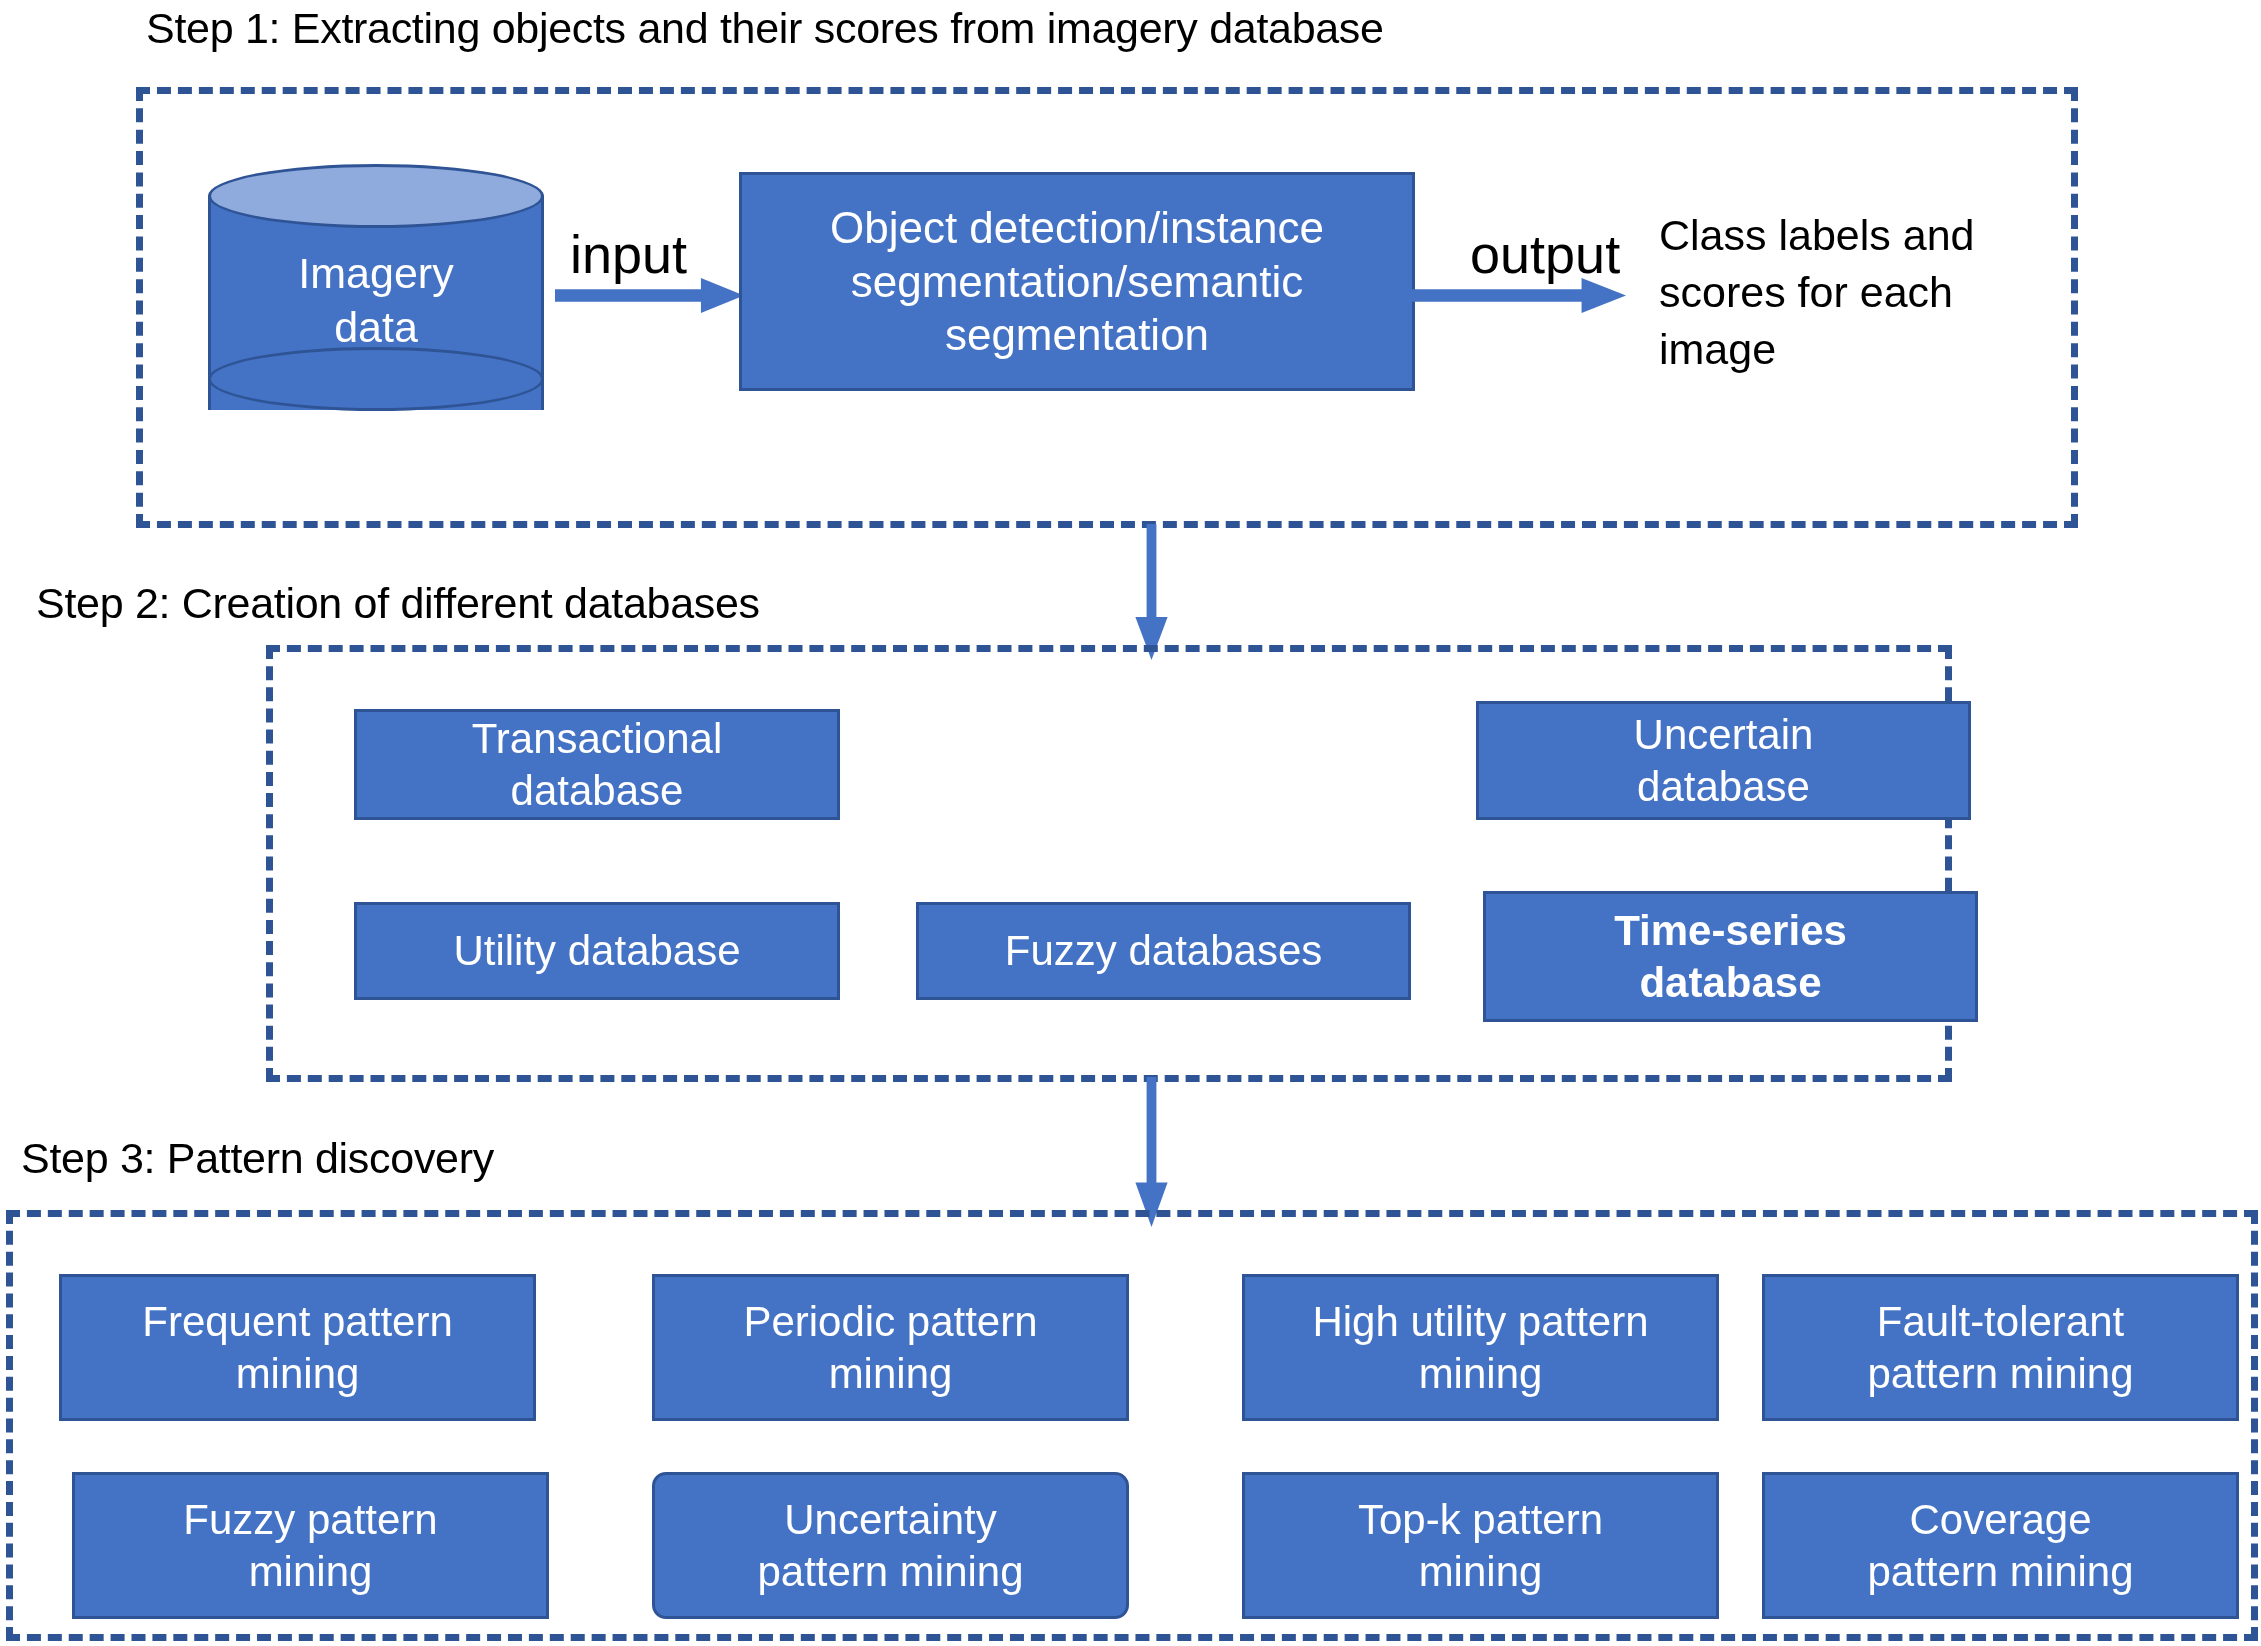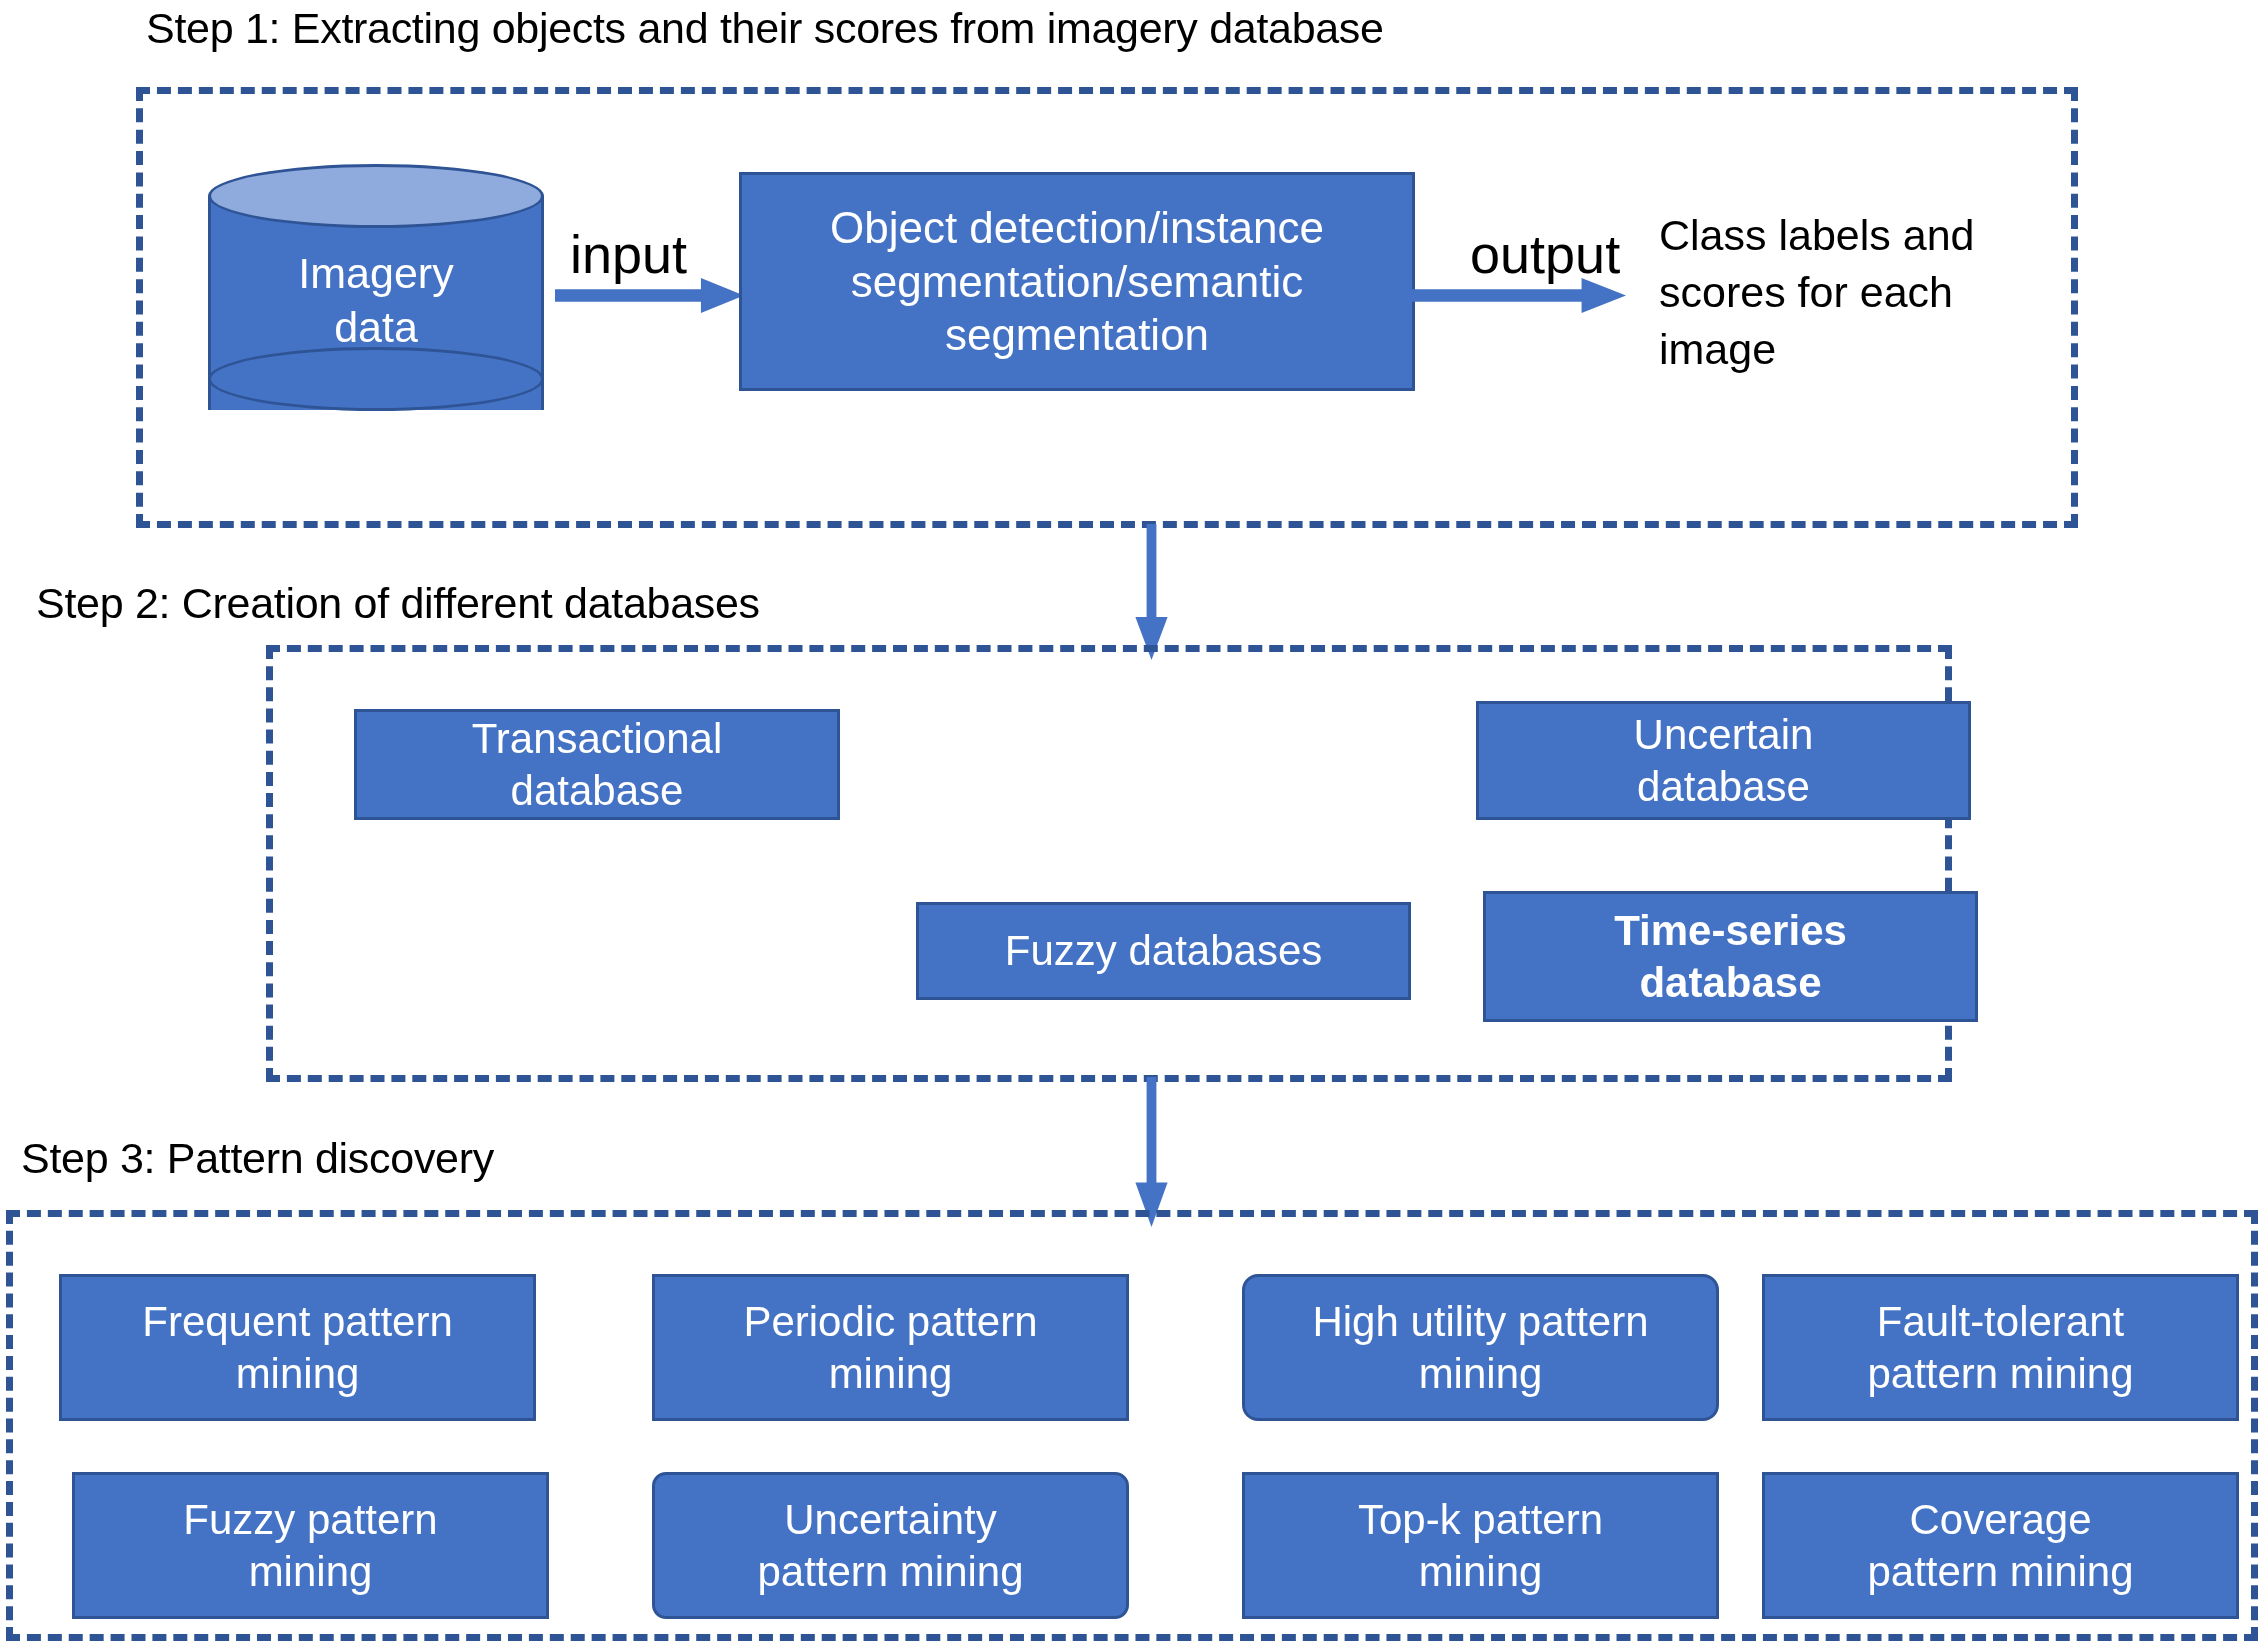--- a/index.html
+++ b/index.html
@@ -72,21 +72,21 @@
   #db-temporal      { left: 916px; top: 723px; width: 495px; height: 83px; }
   #db-uncertain     { left: 1476px; top: 701px; width: 495px; height: 119px; }
   #db-utility       { left: 354px;  top: 902px; width: 486px; height: 98px; }
   #db-fuzzy         { left: 916px; top: 902px; width: 495px; height: 98px; }
   #db-timeseries    { left: 1483px; top: 891px; width: 495px; height: 131px; font-weight: bold; }
 
   
   .pm-box { font-size: 42px; }
   #pm-frequent   { left: 59px;   top: 1274px; width: 477px; height: 147px; }
   #pm-periodic   { left: 652px;  top: 1274px; width: 477px; height: 147px; }
-  #pm-highutil   { left: 1242px; top: 1274px; width: 477px; height: 147px; border-radius: 16px; }
+  #pm-highutil   { left: 1242px; top: 1274px; width: 477px; height: 147px; }
   #pm-faulttol   { left: 1762px; top: 1274px; width: 477px; height: 147px; }
   #pm-fuzzy      { left: 72px;  top: 1472px; width: 477px; height: 147px; }
   #pm-uncertain  { left: 652px;  top: 1472px; width: 477px; height: 147px; border-radius: 14px; }
   #pm-topk       { left: 1242px; top: 1472px; width: 477px; height: 147px; }
   #pm-coverage   { left: 1762px; top: 1472px; width: 477px; height: 147px; }
 
   
   #cylinder {
     position: absolute;
     left: 208px; top: 164px;
@@ -207,20 +207,21 @@
   </svg>
 
   <div class="step-title" id="step2-title">Step 2: Creation of different databases</div>
 
   <div class="dashed-box" id="step2-box"></div>
 
   <div class="blue-box db-box" id="db-transactional">Transactional
 database</div>
   <div class="blue-box db-box" id="db-uncertain">Uncertain
 database</div>
+  <div class="blue-box db-box" id="db-utility">Utility database</div>
   <div class="blue-box db-box" id="db-fuzzy">Fuzzy databases</div>
   <div class="blue-box db-box" id="db-timeseries">Time-series
 database</div>
 
   <svg class="arrow-v" id="arrow-s2-s3" viewBox="0 0 70 216" preserveAspectRatio="none">
     <line x1="35" y1="0" x2="35" y2="158" stroke="#4472C4" stroke-width="14"></line>
     <polygon points="12,152 58,152 35,216" fill="#4472C4"></polygon>
   </svg>
 
   <div class="step-title" id="step3-title">Step 3: Pattern discovery</div>

